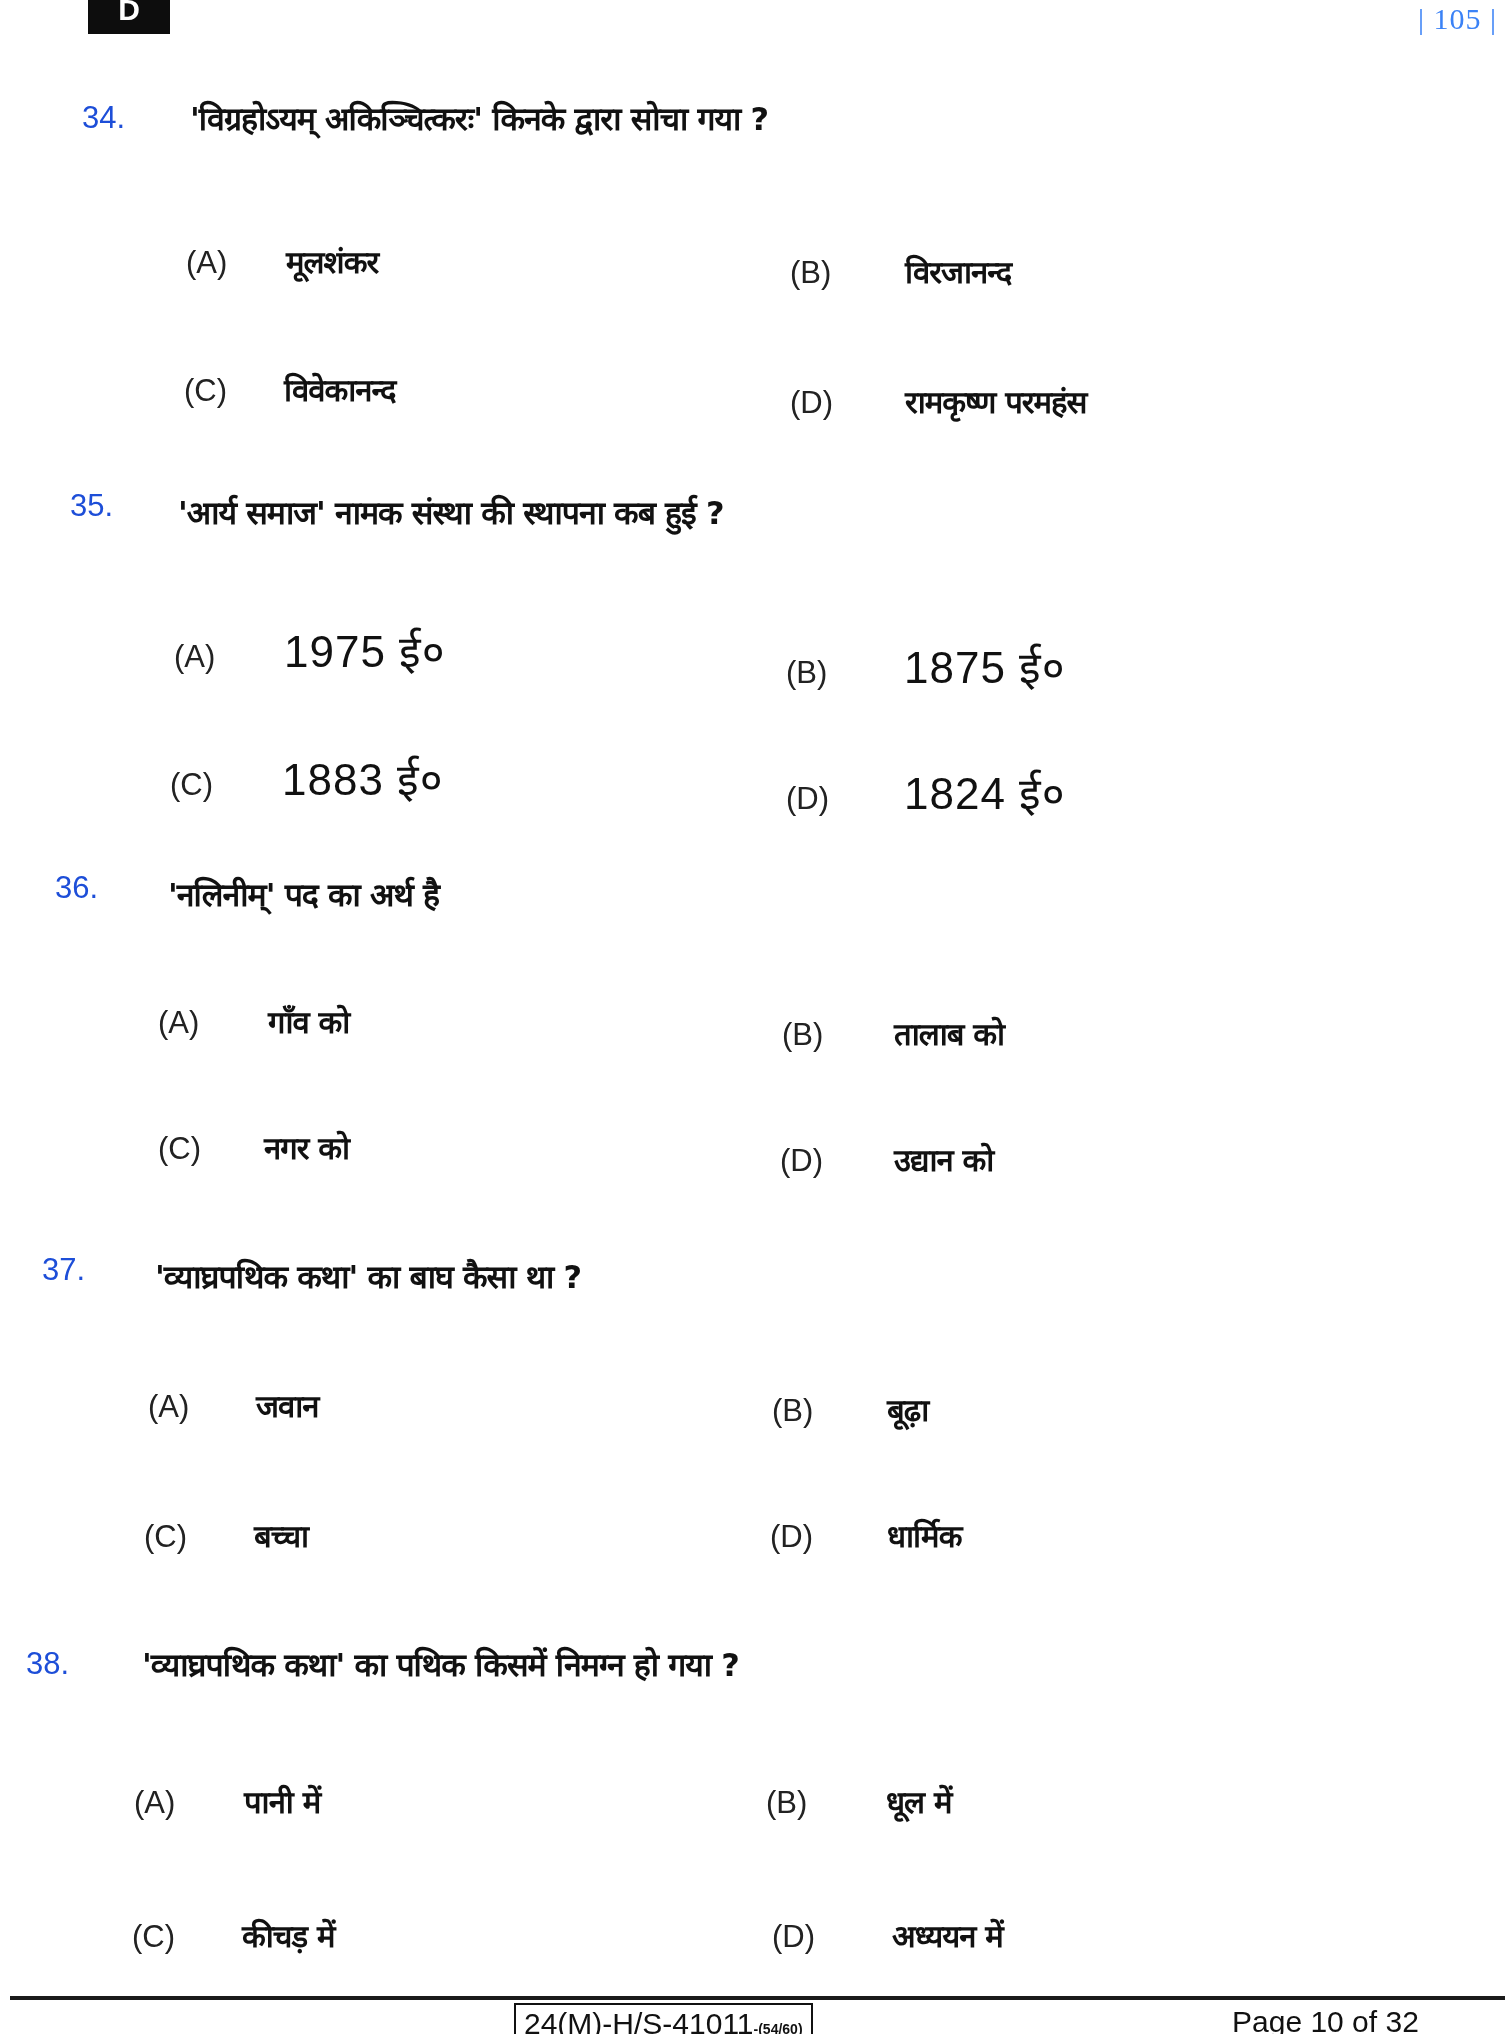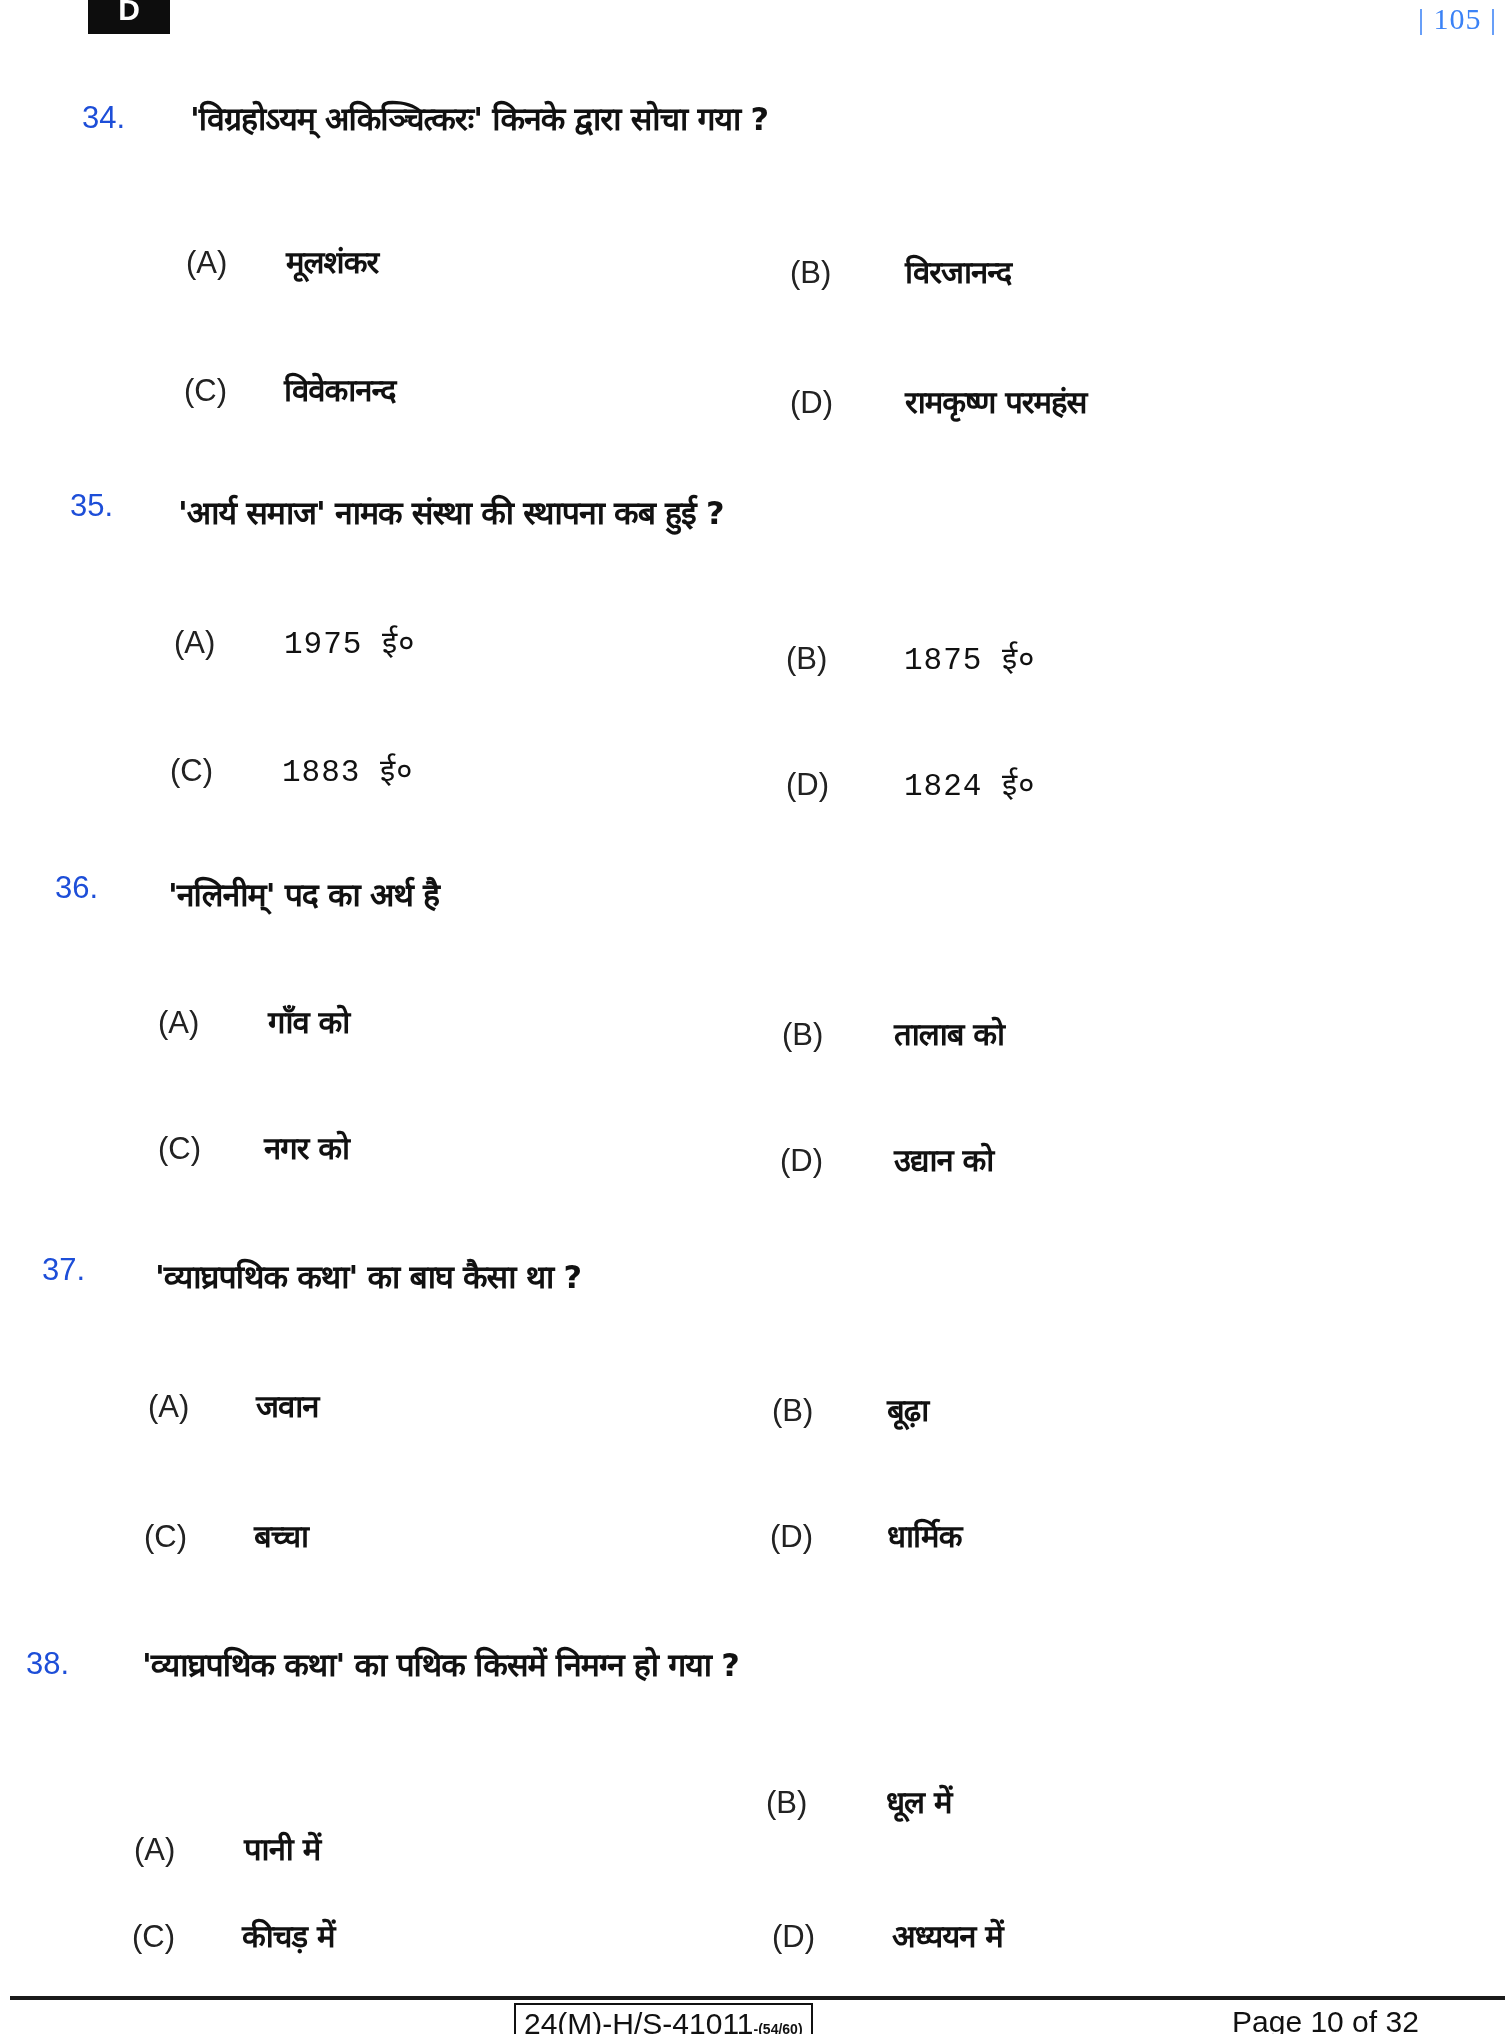--- a/index.html
+++ b/index.html
@@ -72,23 +72,23 @@
     }
     .opt-text {
       display: inline-block;
       font-family: "DejaVu Sans", sans-serif;
       font-weight: bold;
       font-size: 31px;
       color: #111;
       letter-spacing: -1px;
     }
     .opt-text.year {
-      font-family: Liberation Mono, monospace;
+      font-family: Liberation Sans, sans-serif;
       font-weight: normal;
-      font-size: 31px;
+      font-size: 44px;
       letter-spacing: 1px;
     }
     .footer-rule {
       position: absolute;
       left: 10px;
       top: 1996px;
       width: 1495px;
       height: 4px;
       background: #1a1a1a;
     }
@@ -192,21 +192,21 @@
     <span class="opt-label" style="width:110px;">(C)</span><span class="opt-text">बच्चा</span>
   </div>
   <div class="opt" style="left:770px; top:1514px;">
     <span class="opt-label" style="width:117px;">(D)</span><span class="opt-text">धार्मिक</span>
   </div>
 </div>
 
 <div class="question" style="top:0;">
   <span class="q-num" style="left:26px; top:1646px;">38.</span>
   <span class="q-text" style="left:142px; top:1642px;">'व्याघ्रपथिक कथा' का पथिक किसमें निमग्न हो गया ?</span>
-  <div class="opt" style="left:134px; top:1780px;margin-top:47px;">
+  <div class="opt" style="left:134px; top:1780px;">
     <span class="opt-label" style="width:110px;">(A)</span><span class="opt-text">पानी में</span>
   </div>
   <div class="opt" style="left:766px; top:1780px;">
     <span class="opt-label" style="width:120px;">(B)</span><span class="opt-text">धूल में</span>
   </div>
   <div class="opt" style="left:132px; top:1914px;">
     <span class="opt-label" style="width:110px;">(C)</span><span class="opt-text">कीचड़ में</span>
   </div>
   <div class="opt" style="left:764px; top:1914px;margin-left:8px;">
     <span class="opt-label" style="width:120px;">(D)</span><span class="opt-text">अध्ययन में</span>

